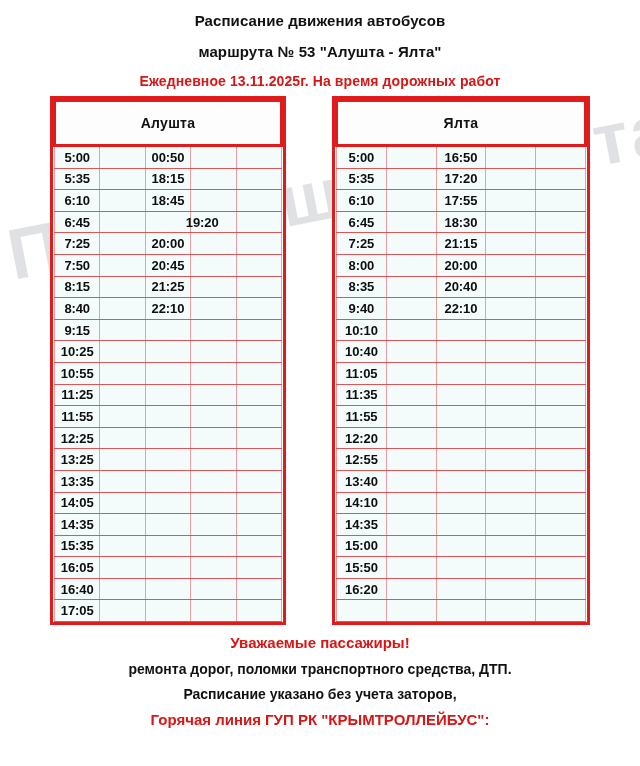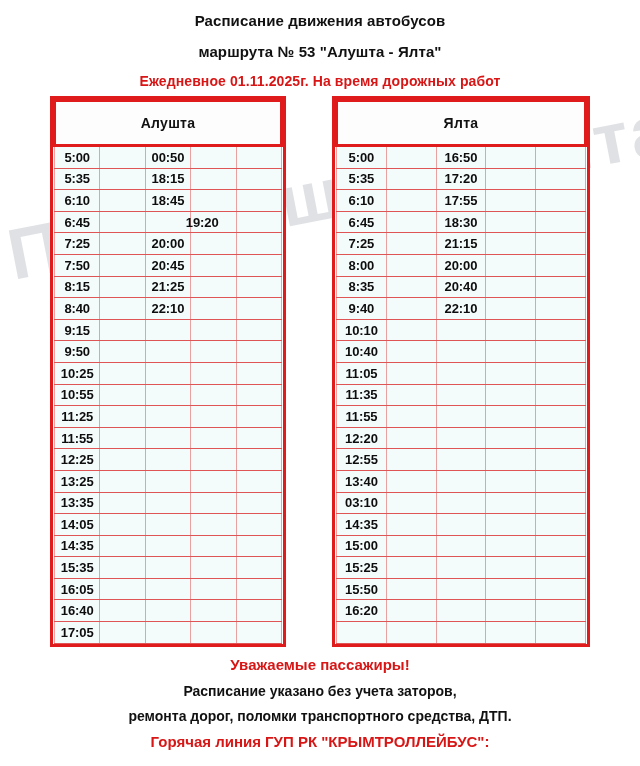--- a/index.html
+++ b/index.html
@@ -173,21 +173,21 @@
 </head>
 <body>
 
 <div id="page">
 
   <div class="watermark">Подслушано Ялта</div>
 
   <div class="titles">
     <div class="title-line-1">Расписание движения автобусов</div>
     <div class="title-line-2">маршрута № 53 "Алушта - Ялта"</div>
-    <div class="title-line-3">Ежедневное 01.11.2025г. На время дорожных работ</div>
+    <div class="title-line-3">Ежедневное 13.11.2025г. На время дорожных работ</div>
   </div>
 
   <div class="tables-zone">
     <div class="sched-table-wrap left">
       <table class="sched" id="table-alushta">
         <thead>
           <tr>
             <th class="col-head" colspan="5">Алушта</th>
           </tr>
         </thead>
@@ -249,27 +249,20 @@
               <td class="ecell rail-r" style="width: 16%;"></td>
             </tr>
             <tr class="trow">
               <td class="tcell rail-l rail-r" style="width: 30%;">9:15</td>
               <td class="ecell" style="width: 12%;"></td>
               <td class="ecell rail-r" style="width: 30%;"></td>
               <td class="ecell" style="width: 12%;"></td>
               <td class="ecell rail-r" style="width: 16%;"></td>
             </tr>
             <tr class="trow">
-              <td class="tcell rail-l rail-r" style="width: 30%;">9:50</td>
-              <td class="ecell" style="width: 12%;"></td>
-              <td class="ecell rail-r" style="width: 30%;"></td>
-              <td class="ecell" style="width: 12%;"></td>
-              <td class="ecell rail-r" style="width: 16%;"></td>
-            </tr>
-            <tr class="trow">
               <td class="tcell rail-l rail-r" style="width: 30%;">10:25</td>
               <td class="ecell" style="width: 12%;"></td>
               <td class="ecell rail-r" style="width: 30%;"></td>
               <td class="ecell" style="width: 12%;"></td>
               <td class="ecell rail-r" style="width: 16%;"></td>
             </tr>
             <tr class="trow">
               <td class="tcell rail-l rail-r" style="width: 30%;">10:55</td>
               <td class="ecell" style="width: 12%;"></td>
               <td class="ecell rail-r" style="width: 30%;"></td>
@@ -471,42 +464,35 @@
               <td class="ecell rail-r" style="width: 18%;"></td>
             </tr>
             <tr class="trow">
               <td class="tcell rail-l rail-r" style="width: 28%;">13:40</td>
               <td class="ecell" style="width: 12%;"></td>
               <td class="ecell rail-r" style="width: 28%;"></td>
               <td class="ecell" style="width: 14%;"></td>
               <td class="ecell rail-r" style="width: 18%;"></td>
             </tr>
             <tr class="trow">
-              <td class="tcell rail-l rail-r" style="width: 28%;">03:10</td>
+              <td class="tcell rail-l rail-r" style="width: 28%;">14:10</td>
               <td class="ecell" style="width: 12%;"></td>
               <td class="ecell rail-r" style="width: 28%;"></td>
               <td class="ecell" style="width: 14%;"></td>
               <td class="ecell rail-r" style="width: 18%;"></td>
             </tr>
             <tr class="trow">
               <td class="tcell rail-l rail-r" style="width: 28%;">14:35</td>
               <td class="ecell" style="width: 12%;"></td>
               <td class="ecell rail-r" style="width: 28%;"></td>
               <td class="ecell" style="width: 14%;"></td>
               <td class="ecell rail-r" style="width: 18%;"></td>
             </tr>
             <tr class="trow">
               <td class="tcell rail-l rail-r" style="width: 28%;">15:00</td>
-              <td class="ecell" style="width: 12%;"></td>
-              <td class="ecell rail-r" style="width: 28%;"></td>
-              <td class="ecell" style="width: 14%;"></td>
-              <td class="ecell rail-r" style="width: 18%;"></td>
-            </tr>
-            <tr class="trow">
-              <td class="tcell rail-l rail-r" style="width: 28%;">15:25</td>
               <td class="ecell" style="width: 12%;"></td>
               <td class="ecell rail-r" style="width: 28%;"></td>
               <td class="ecell" style="width: 14%;"></td>
               <td class="ecell rail-r" style="width: 18%;"></td>
             </tr>
             <tr class="trow">
               <td class="tcell rail-l rail-r" style="width: 28%;">15:50</td>
               <td class="ecell" style="width: 12%;"></td>
               <td class="ecell rail-r" style="width: 28%;"></td>
               <td class="ecell" style="width: 14%;"></td>
@@ -526,19 +512,19 @@
               <td class="ecell" style="width: 14%;"></td>
               <td class="ecell rail-r" style="width: 18%;"></td>
             </tr>
           </tbody>
       </table>
     </div>
   </div>
 
   <div class="footer">
     <div class="f-red-big">Уважаемые пассажиры!</div>
+    <div class="f-black">ремонта дорог, поломки транспортного средства, ДТП.</div>
     <div class="f-black">Расписание указано без учета заторов,</div>
-    <div class="f-black">ремонта дорог, поломки транспортного средства, ДТП.</div>
     <div class="f-red-line">Горячая линия ГУП РК "КРЫМТРОЛЛЕЙБУС":</div>
 
   </div>
 
 </div>
 
 </body></html>

